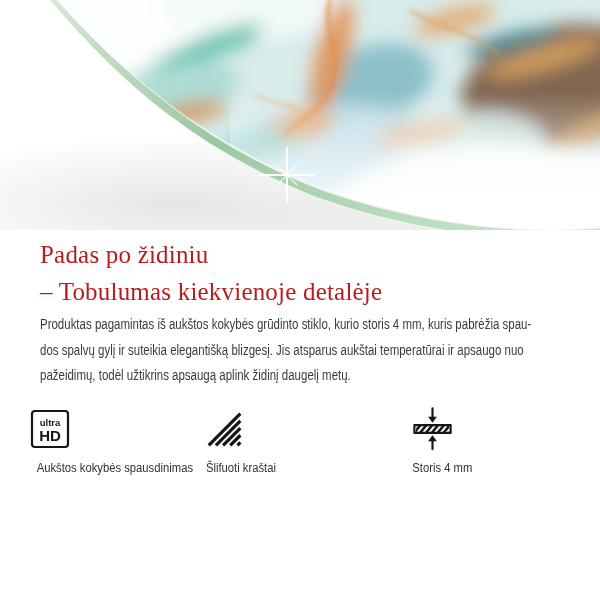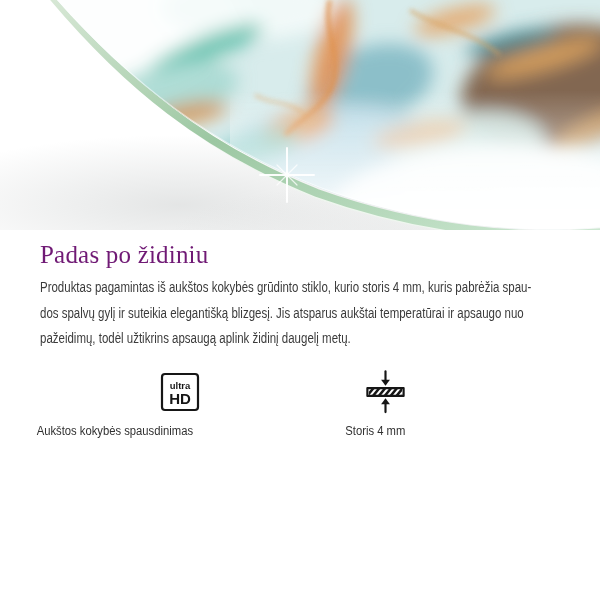--- a/index.html
+++ b/index.html
@@ -13,21 +13,21 @@
   .hero svg { display:block; }
 
   .content { padding:0 30px 0 40px; }
 
   h1.title {
     margin:6px 0 0 0;
     font-family:"Liberation Serif", serif;
     font-weight:400;
     font-size:25px;
     line-height:37px;
-    color:#701a75;
+    color:#b91c1c;
     letter-spacing:0.2px;
   }
   h1.title span { display:block; }
 
   .desc {
     margin-top:2px;
     font-size:14px;
     line-height:25.5px;
     color:#3b3b3b;
     white-space:nowrap;
@@ -36,21 +36,21 @@
     width:124%;
   }
 
   .features {
     display:grid;
     grid-template-columns:1fr 1.3fr 1fr;
     row-gap:16px;
     width:540px;
     margin:14px 0 0 -12px;
   }
-  .feature { display:flex; flex-direction:column; align-items:flex-end; }
+  .feature { display:flex; flex-direction:column; align-items:flex-start; }
   .f-icon { height:52px; display:flex; align-items:center; justify-content:center; }
   .f-icon svg { display:block; }
   .f-label {
     margin-top:6px;
     font-size:12.5px;
     color:#303030;
     transform:scaleX(0.9);
     transform-origin:center top;
     white-space:nowrap;
   }
@@ -137,20 +137,21 @@
       <line x1="277" y1="165" x2="297" y2="185" stroke="#ffffff" stroke-width="1.2" opacity="0.8" stroke-linecap="round"></line>
       <line x1="297" y1="165" x2="277" y2="185" stroke="#ffffff" stroke-width="1.2" opacity="0.8" stroke-linecap="round"></line>
       <circle cx="287" cy="175" r="2.5" fill="#ffffff"></circle>
     </g>
   </svg>
 </div>
 
 <div class="content">
   <h1 class="title">
     <span>Padas po židiniu</span>
+    <span>– Tobulumas kiekvienoje detalėje</span>
   </h1>
 
   <div class="desc">
     <div>Produktas pagamintas iš aukštos kokybės grūdinto stiklo, kurio storis 4 mm, kuris pabrėžia spau-</div>
     <div>dos spalvų gylį ir suteikia elegantišką blizgesį. Jis atsparus aukštai temperatūrai ir apsaugo nuo</div>
     <div>pažeidimų, todėl užtikrins apsaugą aplink židinį daugelį metų.</div>
   </div>
 
   <div class="features">
 
@@ -161,20 +162,34 @@
           <rect class="ico" x="4" y="4" width="36" height="36" rx="3" stroke-width="2.6"></rect>
           <text class="hd-text" x="22" y="19" font-size="9.5" text-anchor="middle">ultra</text>
           <text class="hd-text" x="22" y="34" font-size="15" text-anchor="middle">HD</text>
         </svg>
       </div>
       <div class="f-label">Aukštos kokybės spausdinimas</div>
     </div>
 
 
 
+    <div class="feature">
+      <div class="f-icon">
+        <svg width="46" height="46" viewBox="0 0 48 48">
+          <g stroke="#161616" stroke-width="3.4" stroke-linecap="butt">
+            <line x1="7" y1="41" x2="40" y2="8"></line>
+            <line x1="14.5" y1="41" x2="40" y2="15.5"></line>
+            <line x1="22" y1="41" x2="40" y2="23"></line>
+            <line x1="29.5" y1="41" x2="40" y2="30.5"></line>
+            <line x1="37" y1="41" x2="40" y2="38"></line>
+          </g>
+        </svg>
+      </div>
+      <div class="f-label">Šlifuoti kraštai</div>
+    </div>
 
     <div class="feature">
       <div class="f-icon">
         <svg width="47" height="47" viewBox="0 0 48 48">
           <rect class="ico" x="5.5" y="20.5" width="37" height="8" stroke-width="2"></rect>
           <g clip-path="url(#thClip)">
             <clipPath id="thClip">
                 <rect x="7" y="21.5" width="34" height="6"></rect>
               </clipPath>
             <g stroke="#161616" stroke-width="2.6">

